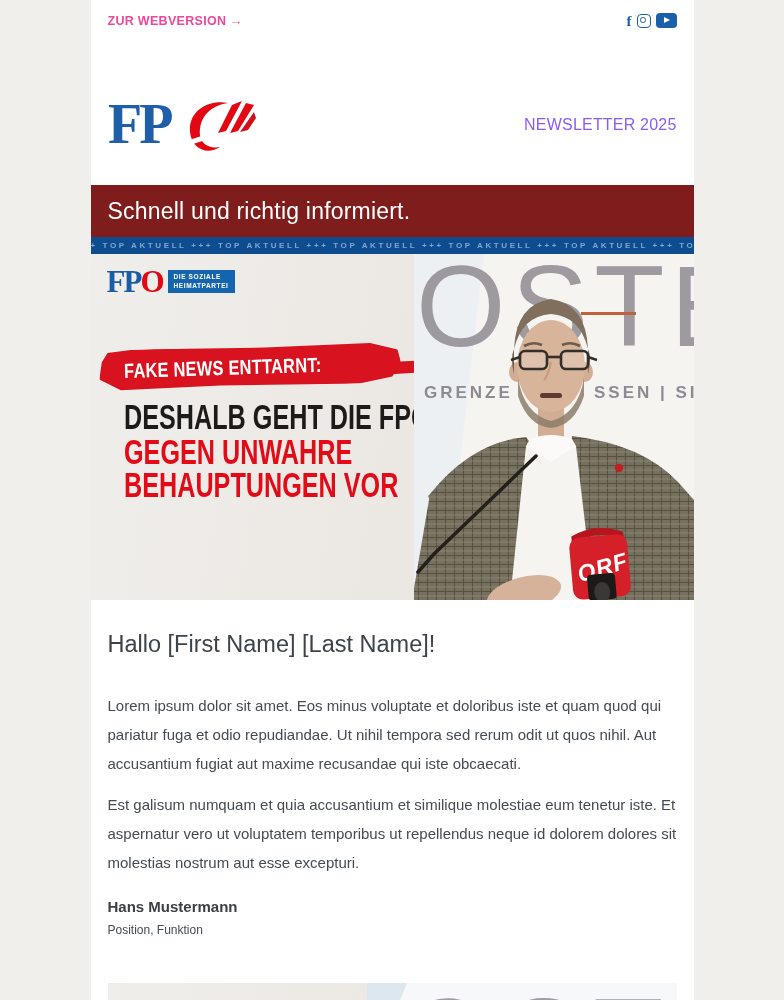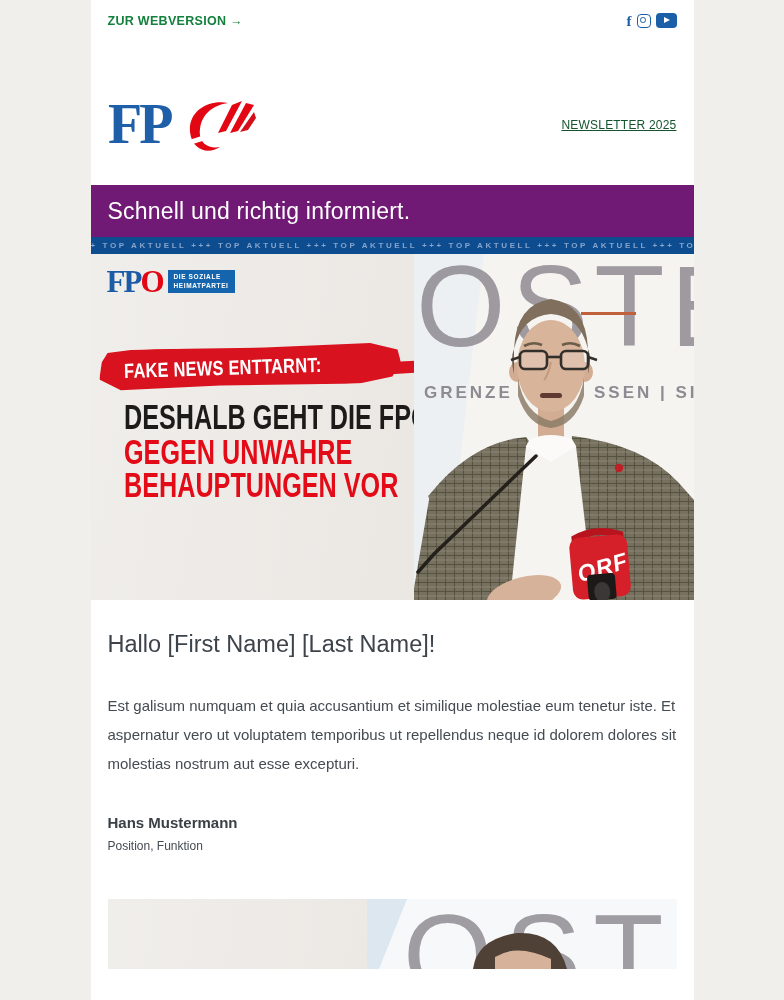--- a/index.html
+++ b/index.html
@@ -1,34 +1,34 @@
 <!DOCTYPE html>
 <html><head>
 <meta charset="utf-8">
 <style>
   html,body{margin:0;padding:0;overflow:hidden;}
   body{width:784px;height:1000px;background:#f1efec;font-family:"Liberation Sans",sans-serif;}
   .column{width:603px;height:1000px;margin:0 auto;background:#ffffff;position:relative;overflow:hidden;}
 
   
   .topbar{display:flex;justify-content:space-between;align-items:center;padding:13px 17px 0 17px;}
-  .weblink{color:#15803d;font-size:12.5px;font-weight:bold;letter-spacing:.3px;text-decoration:none;cursor:pointer;}
+  .weblink{color:#ec4899;font-size:12.5px;font-weight:bold;letter-spacing:.3px;text-decoration:none;cursor:pointer;}
   .social{display:flex;gap:5px;align-items:center;}
   .ic-fb{color:#1b5fa8;font-weight:bold;font-size:15px;font-family:"Liberation Serif",serif;line-height:14px;cursor:pointer;}
   .ic-ig{width:12px;height:12px;border:1.6px solid #1b5fa8;border-radius:4px;position:relative;cursor:pointer;}
   .ic-ig::before{content:"";position:absolute;left:2.6px;top:2.6px;width:3.6px;height:3.6px;border:1.4px solid #1b5fa8;border-radius:50%;}
   .ic-yt{width:21px;height:15px;background:#1b5fa8;border-radius:4px;position:relative;cursor:pointer;}
   .ic-yt::before{content:"";position:absolute;left:8px;top:4px;border-left:6px solid #fff;border-top:3.5px solid transparent;border-bottom:3.5px solid transparent;}
 
   
   .header{display:flex;justify-content:space-between;align-items:center;padding:68px 17px 0 17px;}
-  .newsletter{color:#14532d;font-size:12px;letter-spacing:.2px;text-decoration:underline;}
+  .newsletter{color:#8b5cf6;font-size:16px;letter-spacing:.2px;}
 
   
-  .banner{margin-top:31px;height:52px;background:#701a75;display:flex;align-items:center;padding-left:17px;color:#ffffff;font-size:23px;letter-spacing:.2px;}
+  .banner{margin-top:31px;height:52px;background:#7f1d1d;display:flex;align-items:center;padding-left:17px;color:#ffffff;font-size:23px;letter-spacing:.2px;}
   .ticker{height:17px;background:#0d4c8f;color:#86a4cd;font-size:8px;font-weight:bold;letter-spacing:2.6px;line-height:17px;white-space:nowrap;overflow:hidden;}
 
   
   .hero{position:relative;height:346px;background:linear-gradient(100deg,#f0eeea 0%,#ebe8e4 55%,#e7e3df 100%);overflow:hidden;cursor:pointer;}
   .badge{position:absolute;display:flex;align-items:center;}
   .hero .badge{left:16px;top:12px;}
   .badge-fp{font-family:"Liberation Serif",serif;font-weight:bold;font-size:31px;color:#1c5ca6;letter-spacing:-2px;line-height:1;}
   .badge-o{font-family:"Liberation Serif",serif;font-weight:bold;font-size:31px;color:#e30613;letter-spacing:-1px;line-height:1;}
   .badge-box{background:#1565ae;color:#fff;font-size:6.5px;font-weight:bold;letter-spacing:.6px;line-height:1.35;padding:3px 6px;margin-left:4px;text-transform:uppercase;}
   .brush{position:absolute;left:8px;top:92px;width:302px;height:41px;background:#d8131f;transform:rotate(-1.8deg);display:flex;align-items:center;padding-left:25px;box-sizing:border-box;
@@ -37,21 +37,21 @@
   .brush-tail{position:absolute;left:295px;top:103px;width:125px;height:14px;background:#d8131f;transform:rotate(-5deg) skewX(-35deg);clip-path:polygon(0 0,100% 30%,70% 100%,0 85%);}
   .h-black{position:absolute;left:33px;top:143px;font-size:35px;font-weight:800;color:#1c1b19;transform:scaleX(.72);transform-origin:left top;white-space:nowrap;letter-spacing:0;}
   .h-red{position:absolute;left:33px;top:181px;font-size:35px;font-weight:800;color:#e30b17;transform:scaleX(.72);transform-origin:left top;white-space:nowrap;line-height:33px;}
   .photo{position:absolute;right:0;top:0;}
 
   
   .content{padding:0 17px;}
   .greeting{margin:31px 0 16px 0;font-size:23.5px;font-weight:normal;color:#3d434b;}
   .para{margin:33px 0 0 0;font-size:15px;line-height:29px;color:#454b52;}
   .para + .para{margin-top:12px;}
-  .sig-name{margin-top:36px;font-size:15px;font-weight:bold;color:#3a4046;}
+  .sig-name{margin-top:21px;font-size:15px;font-weight:bold;color:#3a4046;}
   .sig-role{margin-top:8px;font-size:12px;color:#454b52;}
 
   
   .second{margin-top:46px;position:relative;height:70px;background:linear-gradient(100deg,#f0eeea 0%,#ebe8e4 55%,#e7e3df 100%);overflow:hidden;cursor:pointer;}
   .photo2{position:absolute;right:0;top:0;}
 </style>
 </head>
 <body>
 
 <div class="column">
@@ -158,20 +158,21 @@
         <text x="163" y="322" font-size="23" font-weight="bold" font-style="italic" fill="#ffffff" letter-spacing="1" transform="rotate(-12 186 315)">ORF</text>
         <rect x="172" y="320" width="28" height="26" rx="4" fill="#1c1a18"></rect>
         <ellipse cx="186" cy="338" rx="8" ry="10" fill="#3a3734"></ellipse>
       </g>
       <ellipse cx="110" cy="340" rx="38" ry="17" fill="#d7b29a" transform="rotate(-14 110 340)"></ellipse>
     </svg>
   </div>
 
   <div class="content">
     <h1 class="greeting">Hallo [First Name] [Last Name]!</h1>
+    <p class="para">Lorem ipsum dolor sit amet. Eos minus voluptate et doloribus iste et quam quod qui pariatur fuga et odio repudiandae. Ut nihil tempora sed rerum odit ut quos nihil. Aut accusantium fugiat aut maxime recusandae qui iste obcaecati.</p>
     <p class="para">Est galisum numquam et quia accusantium et similique molestiae eum tenetur iste. Et aspernatur vero ut voluptatem temporibus ut repellendus neque id dolorem dolores sit molestias nostrum aut esse excepturi.</p>
     <div class="sig-name">Hans Mustermann</div>
     <div class="sig-role">Position, Funktion</div>
 
     <div class="second">
 
       <svg class="photo2" width="310" height="70" viewBox="0 0 310 70">
         <rect width="310" height="70" fill="#f7f8f9"></rect>
         <path d="M0 0 L40 0 L12 70 L0 70 Z" fill="#dce7f0"></path>
         <text x="36" y="96" font-size="115" fill="#908c94" opacity=".85" letter-spacing="12">OSTER</text>

